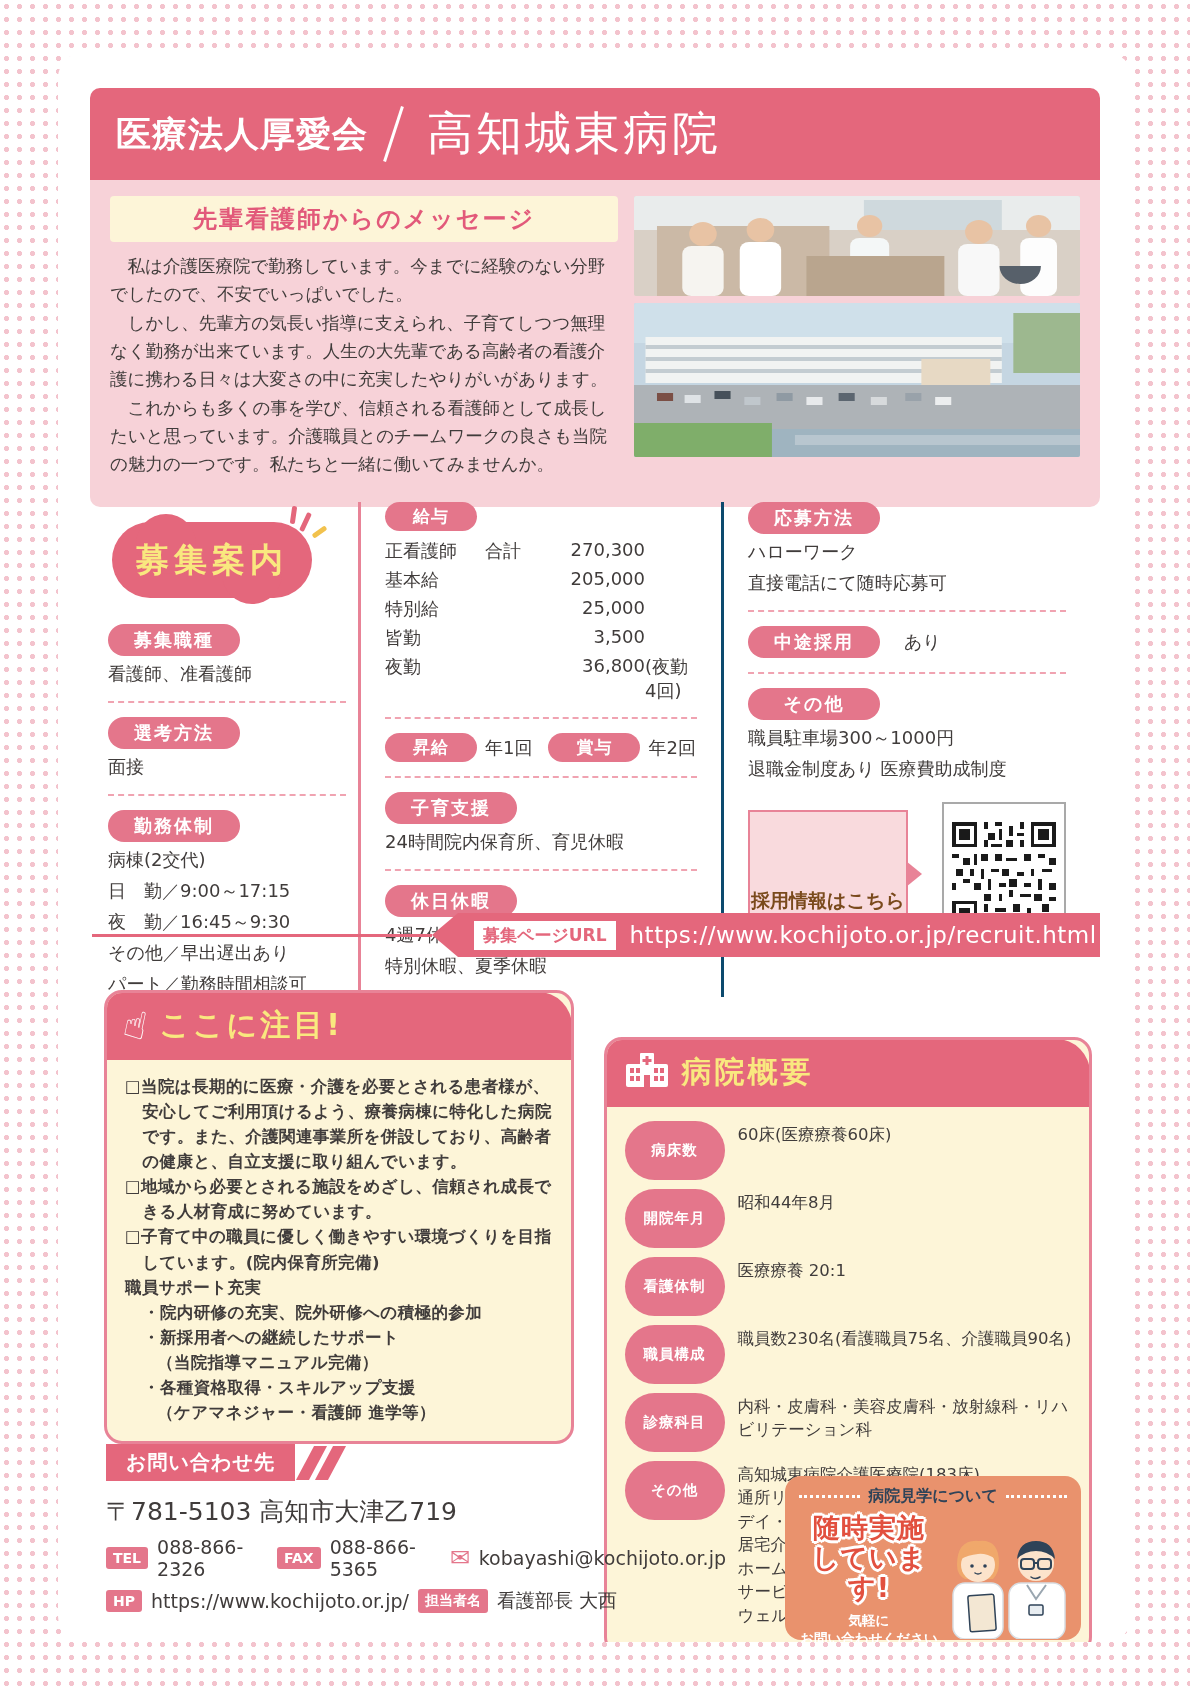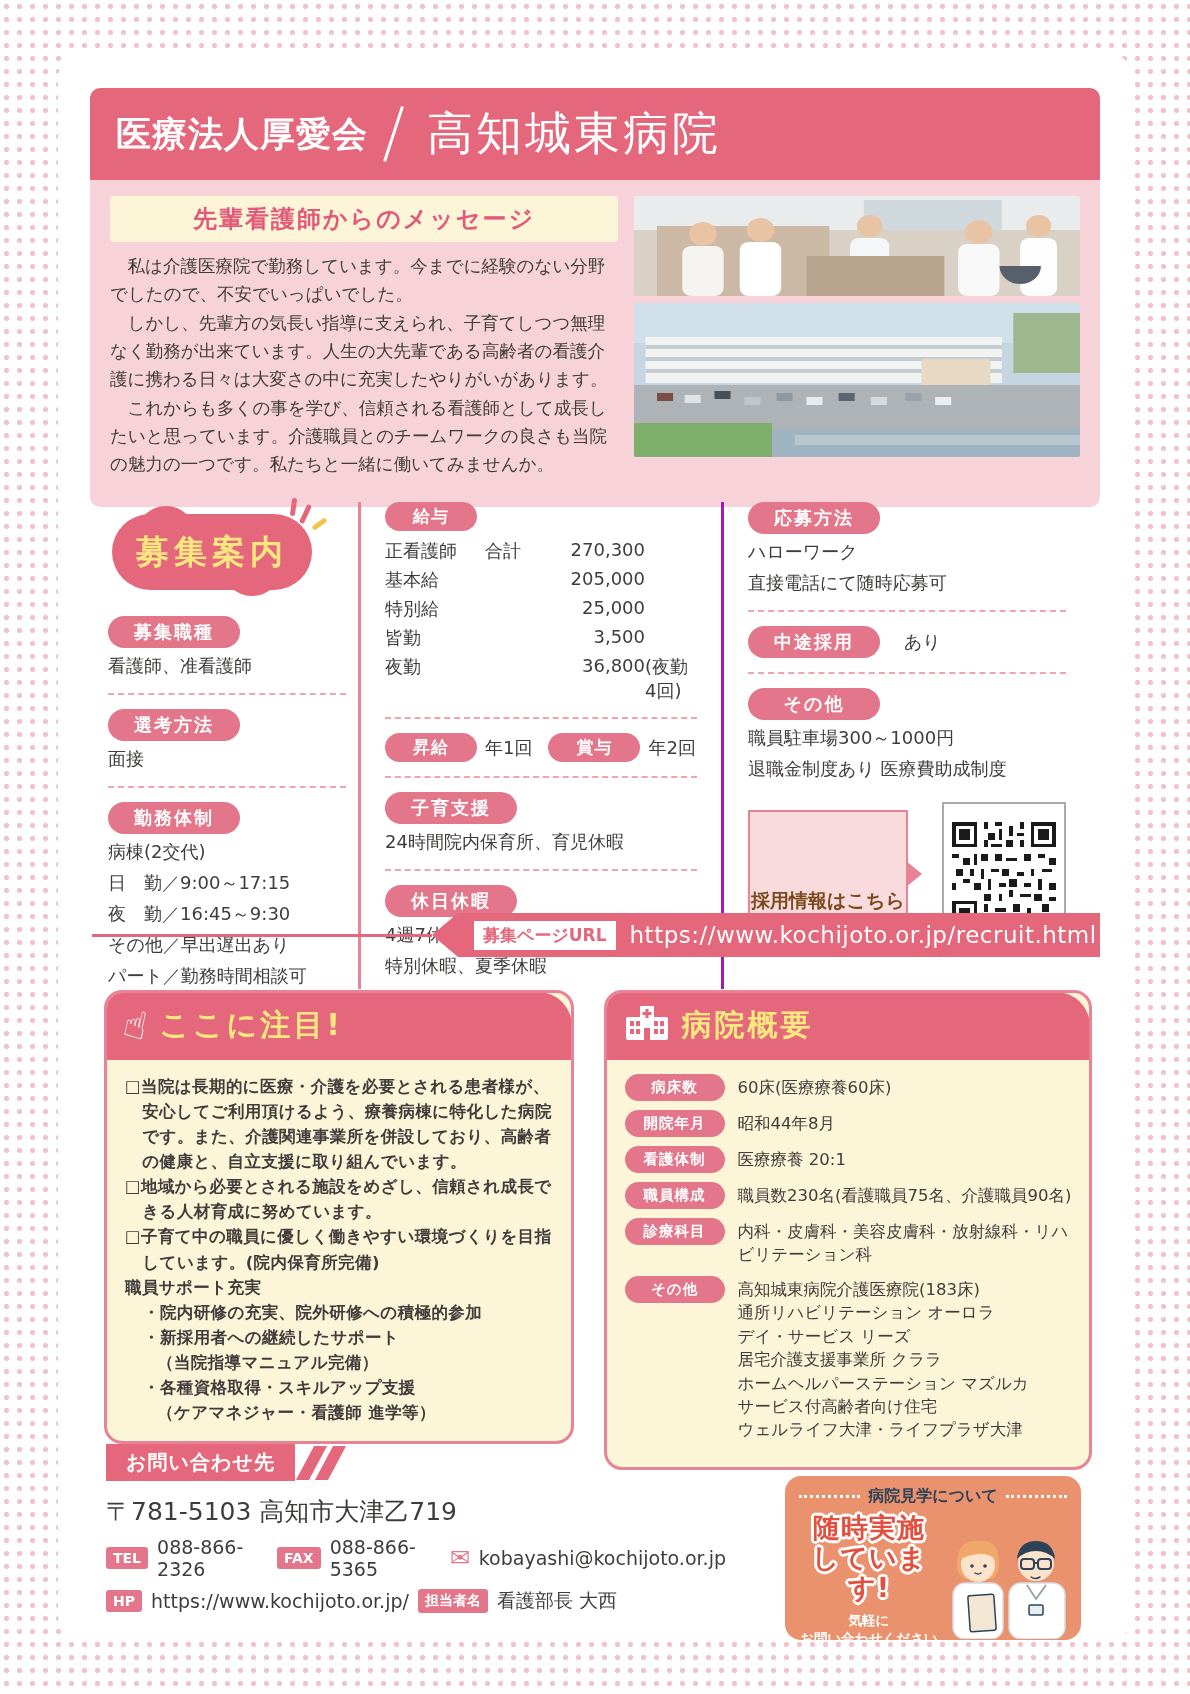--- a/index.html
+++ b/index.html
@@ -38,27 +38,27 @@
   .msg-body p{margin:0;font-size:17.5px;line-height:1.62;font-weight:500;}
   .msg-photos{flex:1;display:flex;flex-direction:column;gap:7px;}
   .photo{width:100%;border-radius:2px;overflow:hidden;}
   .photo svg{display:block;width:100%;height:100%;}
   .photo-top{height:100px;}
   .photo-bottom{height:154px;}
   
   .recruit{position:absolute;left:50px;top:450px;width:985px;display:flex;align-items:stretch;}
   .rcol1{width:238px;padding-right:12px;}
   .rcol2{width:312px;border-left:3px solid #e88397;padding:0 24px;}
-  .rcol3{width:318px;border-left:3px solid #a21caf;padding-left:24px;}
+  .rcol3{width:318px;border-left:3px solid #0c4a6e;padding-left:24px;}
   .pill{display:inline-block;background:#e4768b;color:#fff;font-weight:bold;border-radius:999px;text-align:center;}
   .pill-lg{font-size:18px;padding:4px 0;width:132px;letter-spacing:2px;}
   .pill-sm{font-size:17px;padding:3px 0;width:92px;letter-spacing:1px;}
   .gline{font-size:18px;line-height:1.5;margin-top:4px;}
   .dash{border:none;border-top:2px dashed #f0a3b1;margin:14px 0;}
-  .logo-wrap{position:relative;width:210px;height:86px;margin:6px 0 22px 4px;}
+  .logo-wrap{position:relative;width:210px;height:86px;margin:14px 0 22px 4px;}
   .logo-bubble{
     position:absolute;inset:6px 10px 4px 0;background:#e4677c;border-radius:44px;
     display:flex;align-items:center;justify-content:center;
     color:#f9e87f;font-size:33px;font-weight:bold;letter-spacing:5px;z-index:1;
   }
   .logo-bubble::before,.logo-bubble::after{content:"";position:absolute;background:#e4677c;border-radius:50%;z-index:-1;}
   .logo-bubble::before{width:60px;height:60px;top:-8px;left:24px;}
   .logo-bubble::after{width:60px;height:60px;bottom:-6px;right:30px;}
   .sparkle span{position:absolute;display:block;border-radius:2px;}
   .sparkle .s1{width:5px;height:20px;background:#e4677c;right:14px;top:-4px;transform:rotate(25deg);}
@@ -88,35 +88,35 @@
     width:668px;height:44px;background:#e4677c;
     clip-path:polygon(26px 0,100% 0,100% 100%,26px 100%,0 50%);
     display:flex;align-items:center;gap:14px;padding-left:42px;box-sizing:border-box;
   }
   .url-label{background:#fff;color:#e4677c;font-weight:bold;font-size:17px;padding:3px 9px;}
   .url-text{color:#fff;font-size:23px;letter-spacing:0.5px;}
   
   .boxes{position:absolute;top:938px;left:46px;width:988px;display:flex;gap:30px;align-items:flex-start;}
   .info-box{border:3px solid #e88397;border-radius:18px;background:#fdf5d8;overflow:hidden;}
   .hl-box{width:468px;}
-  .ov-box{width:487px;}
+  .ov-box{width:487px;margin-top:47px;}
   .box-head{
     background:#e4677c;min-height:58px;display:flex;align-items:center;gap:12px;
     padding:4px 18px 6px;border-radius:12px 34px 0 0;margin:-1px -1px 0 -1px;
   }
   .box-title{color:#f9e87f;font-size:30px;font-weight:bold;letter-spacing:3px;}
   .hand-glyph{color:#fff;font-size:38px;transform:rotate(12deg);line-height:1;}
   .box-body{padding:14px 16px 16px 18px;}
   .check-item{font-size:16.5px;font-weight:bold;line-height:1.52;padding-left:1.05em;text-indent:-1.05em;letter-spacing:0.4px;}
   .sup-title{font-size:16.5px;font-weight:bold;line-height:1.52;letter-spacing:0.4px;}
   .sup-line{font-size:16.5px;font-weight:bold;line-height:1.52;letter-spacing:0.4px;}
   .sup-line.b{padding-left:18px;}
   .sup-line.p{padding-left:32px;}
   .ov-row{display:grid;grid-template-columns:100px 1fr;gap:13px;margin-bottom:9px;align-items:start;}
-  .ov-pill{background:#e4768b;color:#fff;font-weight:bold;font-size:14.5px;text-align:center;border-radius:999px;padding:4px 0;letter-spacing:1px;}
+  .ov-pill{background:#e4768b;color:#fff;font-weight:bold;font-size:14.5px;text-align:center;border-radius:999px;padding:20px 0;letter-spacing:1px;}
   .ov-val{font-size:16.5px;line-height:1.42;white-space:pre-line;padding-top:2px;}
   
   .contact{position:absolute;left:48px;top:1392px;width:620px;}
   .contact-head{display:flex;align-items:center;gap:10px;}
   .contact-title{background:#e4677c;color:#fff;font-weight:bold;font-size:20px;padding:5px 20px;letter-spacing:1px;}
   .slash-deco{width:13px;height:34px;background:#e4677c;transform:skewX(-28deg);}
   .slash-deco.s2{margin-left:-4px;}
   .addr{margin-top:14px;font-size:25px;}
   .c-line{margin-top:8px;display:flex;align-items:center;gap:9px;font-size:19px;flex-wrap:nowrap;}
   .tag{background:#e4768b;color:#fff;font-size:14px;font-weight:bold;padding:3px 7px;border-radius:3px;white-space:nowrap;}

